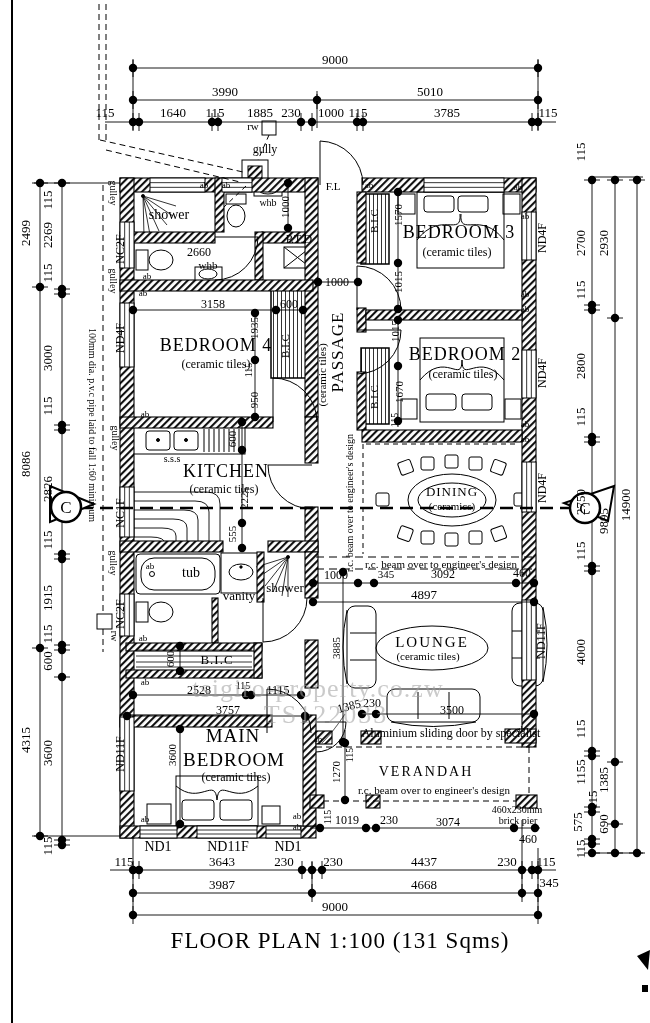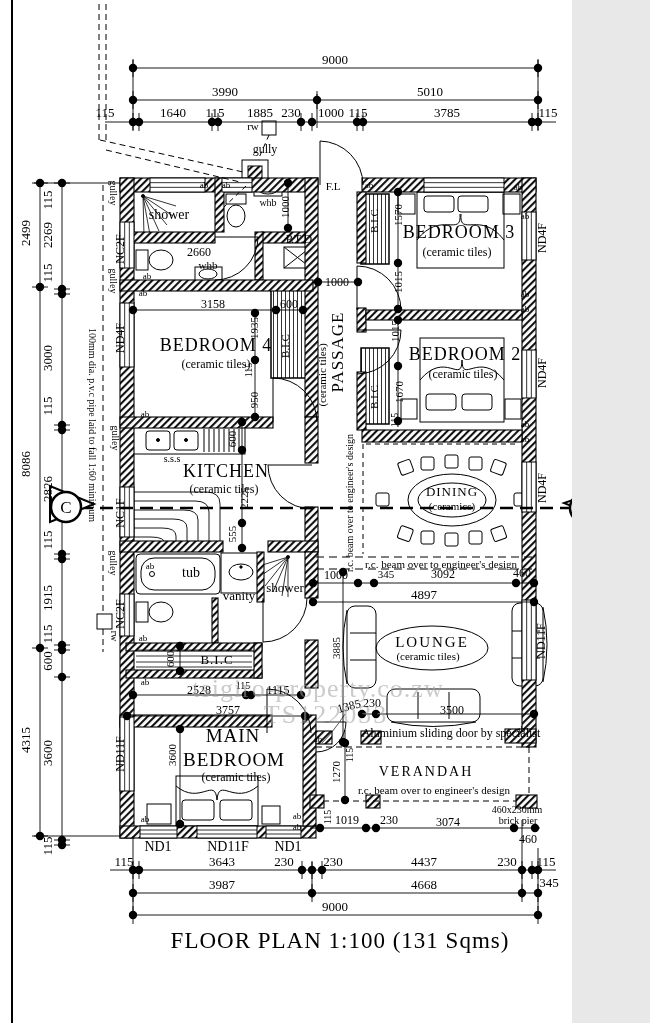--- a/index.html
+++ b/index.html
@@ -1,16 +1,16 @@
 <!DOCTYPE html>
 <html><head>
 <meta charset="utf-8">
 <style>
   html,body{margin:0;padding:0;background:#e8e8e8;}
-  #page{position:relative;width:572px;height:1023px;background:#ffffff;overflow:hidden;
+  #page{position:relative;width:650px;height:1023px;background:#ffffff;overflow:hidden;
         font-family:"Liberation Serif","DejaVu Serif",serif;}
   svg{position:absolute;left:0;top:0;font-family:"Liberation Serif","DejaVu Serif",serif;}
 </style>
 </head>
 <body>
 
 <div id="page">
 <svg id="plan" width="650" height="1023" viewBox="0 0 650 1023">
   <defs>
     <pattern id="h" patternUnits="userSpaceOnUse" width="5" height="5" patternTransform="rotate(45)">

